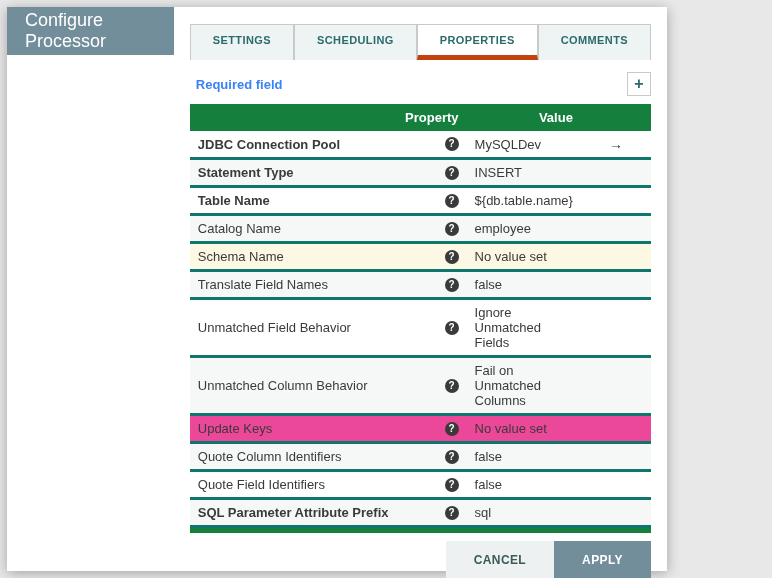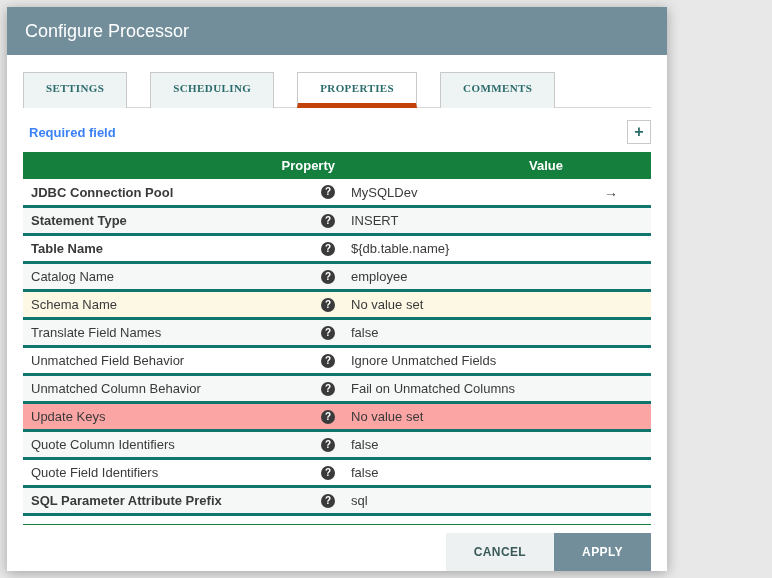--- a/index.html
+++ b/index.html
@@ -1,27 +1,27 @@
 <!DOCTYPE html>
 <html><head>
 <meta charset="utf-8">
 <style>
   * { box-sizing: border-box; margin: 0; padding: 0; }
   html, body { width: 772px; height: 578px; font-family: -apple-system, "Helvetica Neue", Arial, sans-serif; background: #e8e8e8; overflow: hidden; }
   .modal {
     position: absolute; left: 7px; top: 7px; width: 660px; height: 564px;
     background: #fff; box-shadow: 0 2px 12px rgba(0,0,0,0.3);
-    display: flex; flex-direction: column;
+    display: flex; flex-direction: row;
   }
   .titlebar {
     background: #718e9a; color: #fff; height: 48px; display: flex; align-items: center;
     padding: 0 18px; font-size: 18px; font-weight: 500;
   }
   .body { padding: 16px 16px 0 16px; flex: 1; display: flex; flex-direction: column; }
-  .tabs { display: flex; gap: 23px; border-bottom: 1px solid #d6d6d6; font-family: Liberation Serif, serif; }
+  .tabs { display: flex; gap: 0; border-bottom: 1px solid #d6d6d6; }
   .tab {
     border: 1px solid #c9c9c9; border-bottom: none;
     background: #eef3f3; color: #2b6b6b;
     font-size: 11px; font-weight: 600; letter-spacing: 0.4px;
     padding: 9px 22px; cursor: pointer;
     position: relative; top: 1px;
   }
   .tab.active { background: #fff; border-bottom: 5px solid #c2410c; color: #2b6b6b; }
   .reqrow { display: flex; justify-content: space-between; align-items: center; margin: 12px 0 8px 6px; }
   .reqlabel { font-size: 13px; color: #3b82f6; font-weight: 600; }
@@ -36,33 +36,33 @@
     padding: 6px 8px; font-size: 13px;
   }
   .table thead th:first-child { width: 320px; }
   .table thead th:last-child { width: 80px; }
   .table tbody td {
     padding: 5px 8px; border-bottom: 3px solid #0f766e; vertical-align: middle;
     height: 24px; color: #3a3a3a;
   }
   .table tbody tr:nth-child(even) td { background: #f6f8f8; }
   .table tbody tr.highlight td { background: #fdf8e4; }
-  .table tbody tr.selected td { background: #fca5a5; margin-left: 32px; }
+  .table tbody tr.selected td { background: #ec4899; margin-left: 32px; }
   .propcell { display: flex; justify-content: space-between; align-items: center; }
   .propcell .pname { }
   .propcell.bold .pname { font-weight: 700; }
   .help {
     width: 14px; height: 14px; border-radius: 50%; background: #3a3a3a; color: #fff;
     font-size: 10px; line-height: 14px; text-align: center; font-weight: 700;
     flex: 0 0 14px; cursor: pointer;
   }
   .noval { color: #9aa0a0; }
   .arrow { color: #444; font-size: 14px; text-align: center; cursor: pointer; }
   .footer {
-    display: flex; justify-content: flex-end; border-top: 1px solid #15803d;
+    display: flex; justify-content: flex-end; border-top: 5px solid #15803d;
     padding: 8px 0 0 0; margin-top: auto;
   }
   .btn {
     height: 38px; padding: 0 28px; font-size: 12px; font-weight: 600; letter-spacing: 0.4px;
     border: none; cursor: pointer;
   }
   .btn-cancel { background: #eef1f1; color: #3a5a5a; }
   .btn-apply  { background: #718e9a; color: #fff; }
 </style>
 </head>

